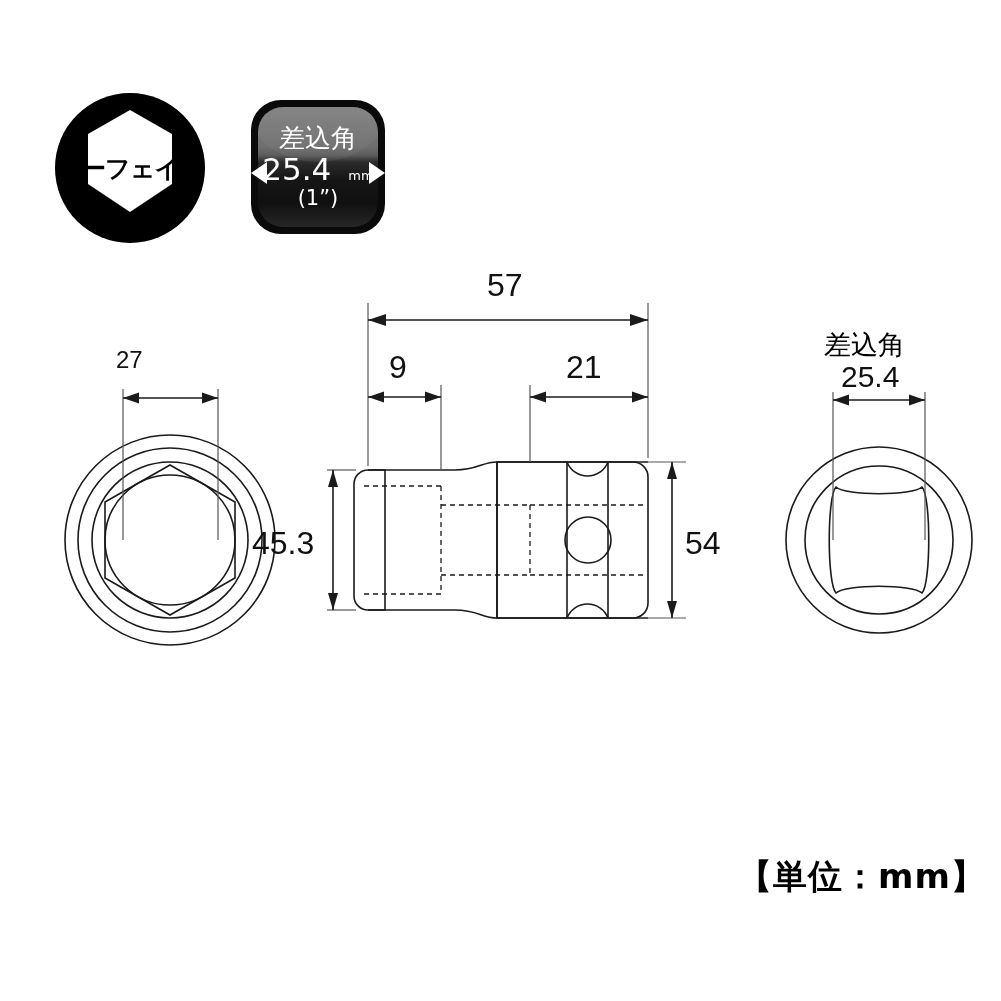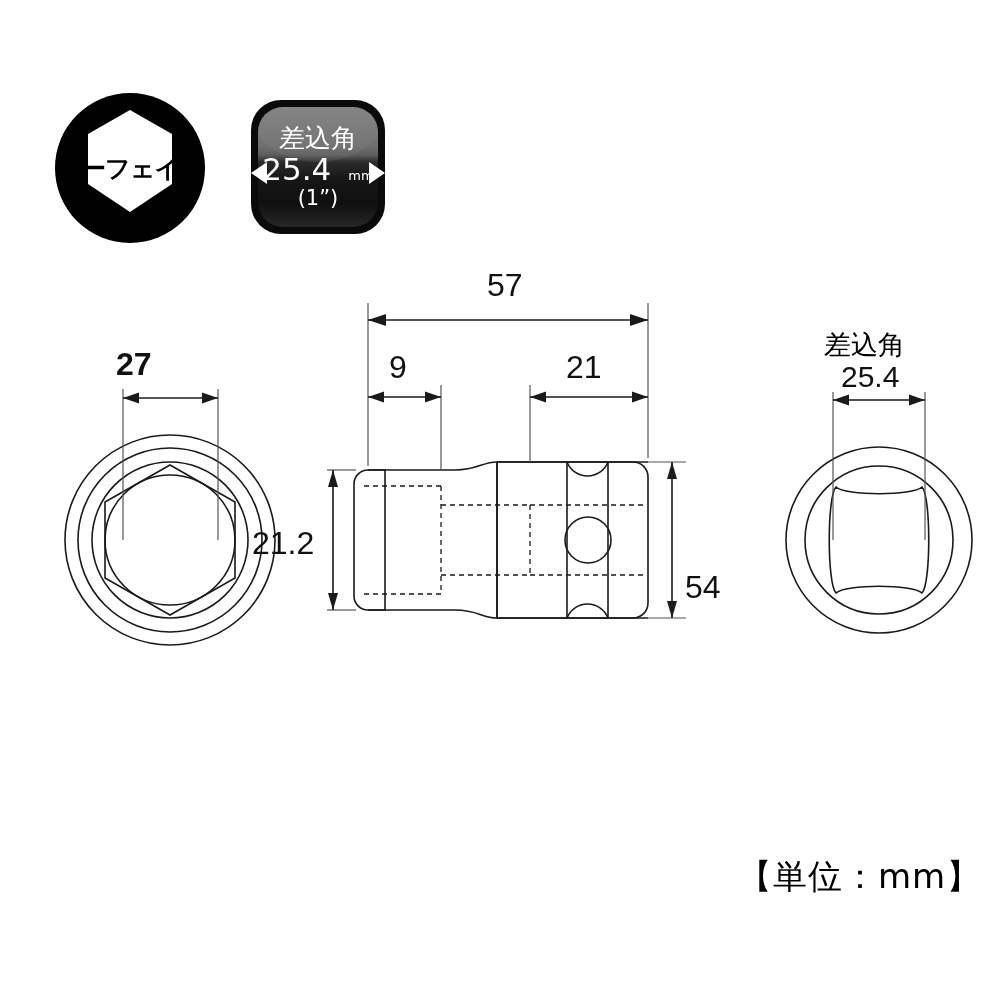--- a/index.html
+++ b/index.html
@@ -142,40 +142,40 @@
     line-height: 1;
   }
   .jp-text {
     position: absolute;
     font-family: "DejaVu Sans", "Liberation Sans", sans-serif;
     color: #000000;
     white-space: nowrap;
     line-height: 1.1;
   }
 
-  #label-27      { left: 116px; top: 348px; font-size: 32px; font-weight: bold; }
+  #label-27      { left: 116px; top: 348px; font-size: 24px; }
   #label-45-3    { left: 252px; top: 527px; font-size: 32px; }
   #label-57      { left: 487px; top: 269px; font-size: 32px; }
   #label-16      { left: 389px; top: 351px; font-size: 32px; }
   #label-29      { left: 566px; top: 351px; font-size: 32px; }
-  #label-54      { left: 685px; top: 527px; font-size: 32px; margin-top: 44px; }
+  #label-54      { left: 685px; top: 527px; font-size: 32px; }
   #label-sq-jp   { left: 824px; top: 330px; font-size: 27px; }
   #label-sq-num  { left: 841px; top: 362px; font-size: 30px; }
 
   #note-oring {
     left: 592px;
     top: 708px;
     font-size: 31px;
     letter-spacing: 0px;
   }
   #note-unit {
     left: 738px;
     top: 858px;
     font-size: 34px;
-    font-weight: normal;
+    font-weight: bold;
     letter-spacing: 1px;
   }
 </style>
 </head>
 <body>
 
 <div id="drawing-canvas">
 
   <svg width="1001" height="1001" viewBox="0 0 1001 1001" style="position:absolute;left:0;top:0;">
 
@@ -333,21 +333,21 @@
         <span class="db-unit">mm</span>
       </div>
       <div class="db-line3">(1”)</div>
     </div>
     <div class="db-arrow-l"></div>
     <div class="db-arrow-r"></div>
   </div>
 
   <div class="dim-text" id="label-27">27</div>
 
-  <div class="dim-text" id="label-45-3">21.2</div>
+  <div class="dim-text" id="label-45-3">45.3</div>
 
   <div class="dim-text" id="label-57">57</div>
 
   <div class="dim-text" id="label-16">9</div>
 
   <div class="dim-text" id="label-29">21</div>
 
   <div class="dim-text" id="label-54">54</div>
 
   <div class="jp-text" id="label-sq-jp">差込角</div>

